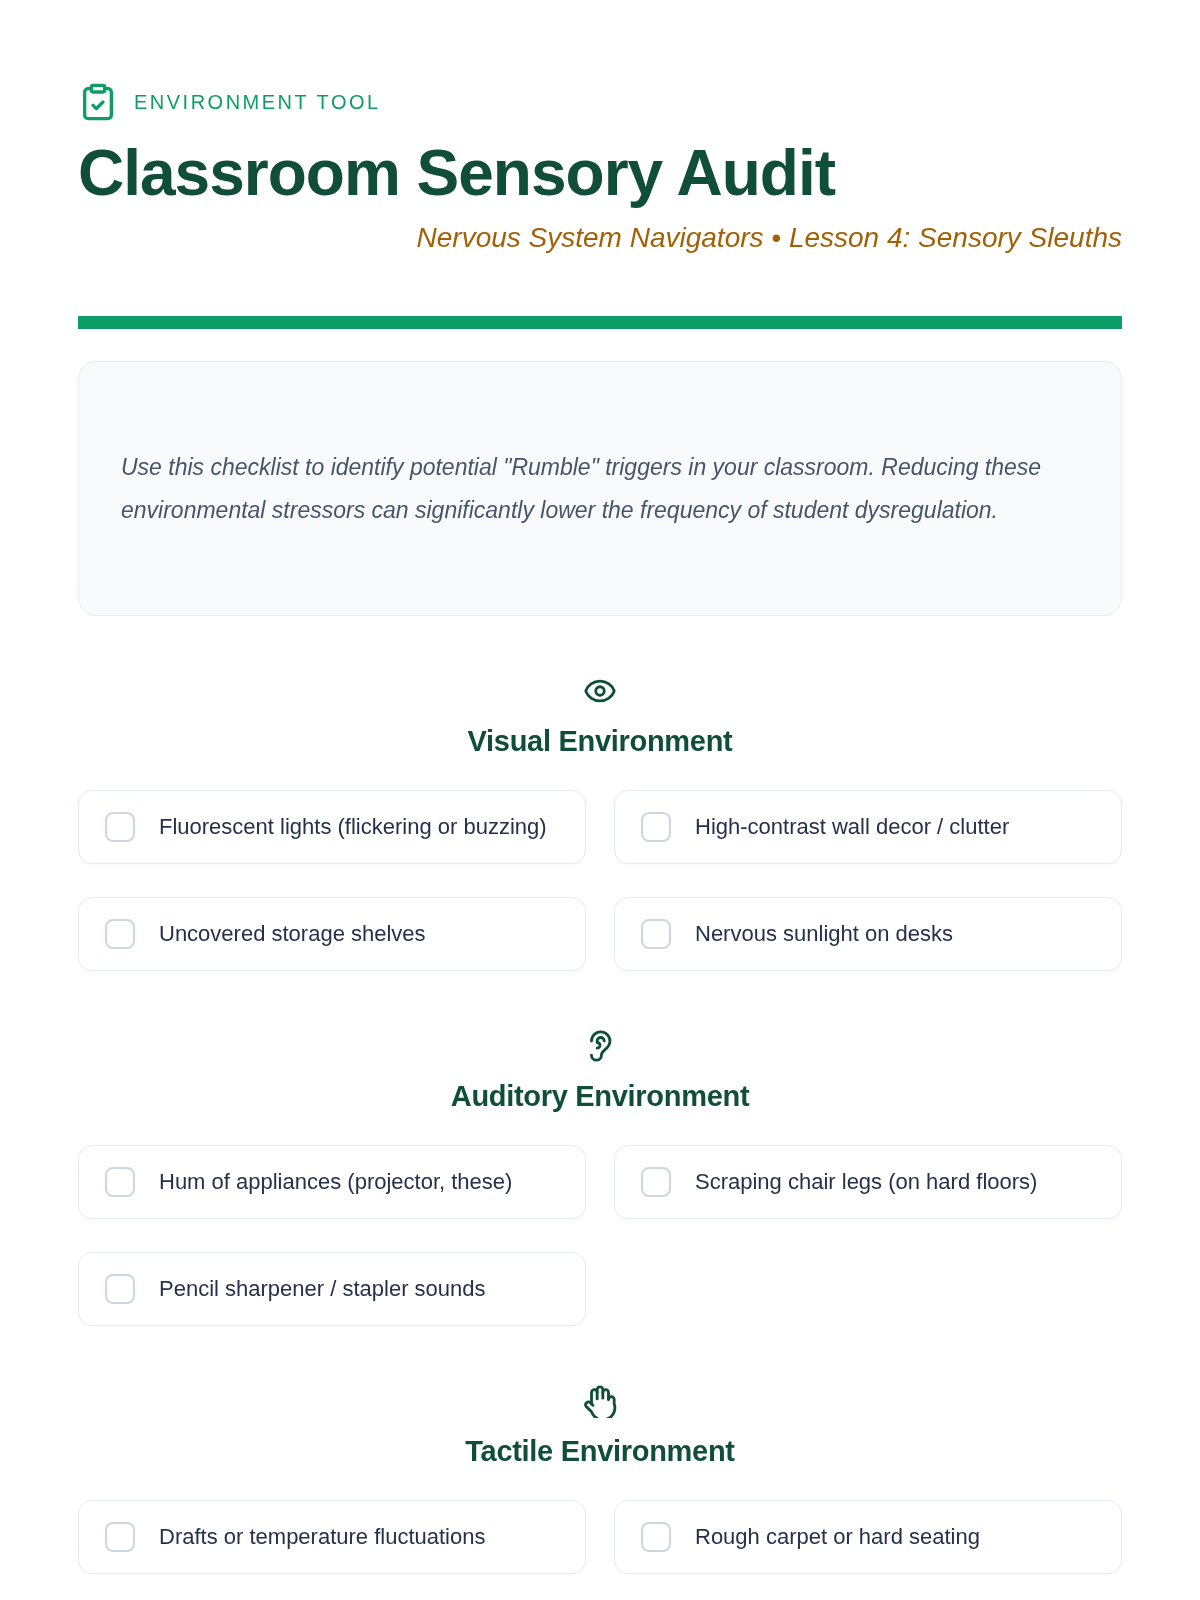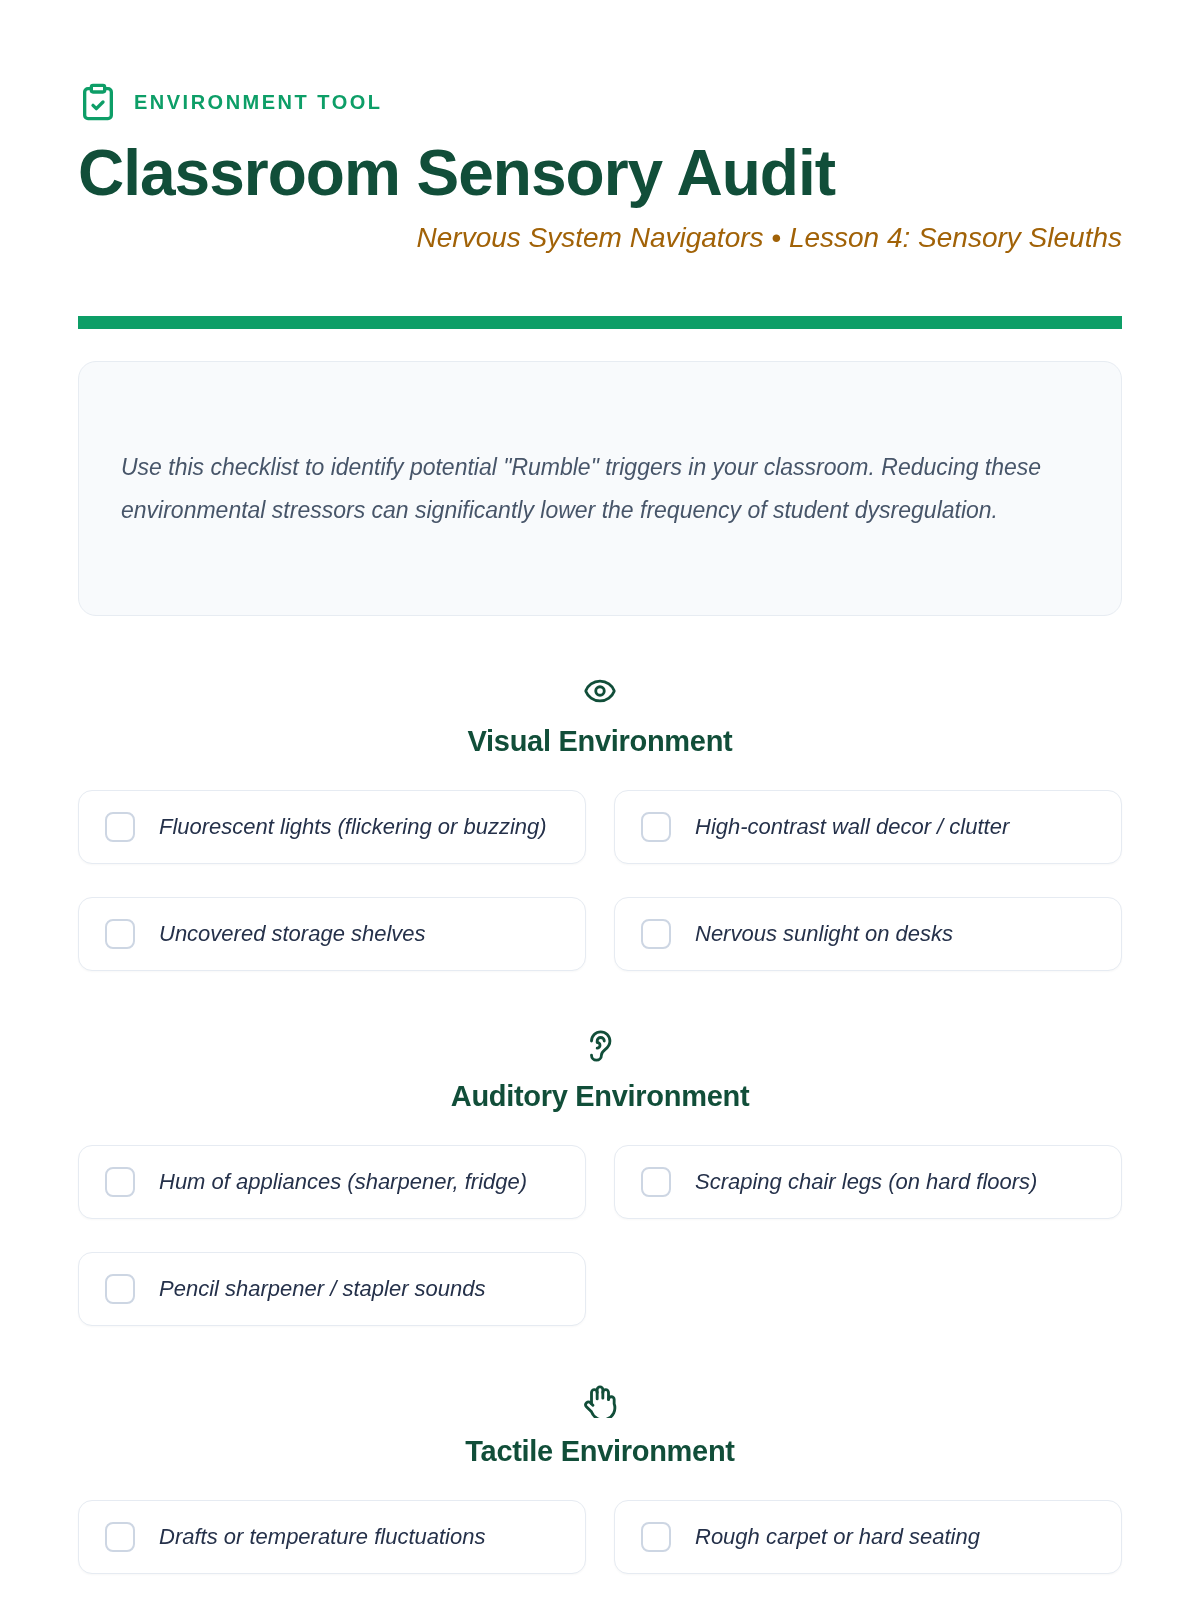--- a/index.html
+++ b/index.html
@@ -14,21 +14,21 @@
   }
   .eyebrow {
     display: flex;
     align-items: center;
     gap: 16px;
   }
   .eyebrow svg { width: 40px; height: 40px; stroke: #0d9e67; }
   .eyebrow-label {
     color: #0d9e67;
     font-size: 20px;
-    font-weight: 700;
+    font-weight: 400;
     letter-spacing: 2.5px;
   }
   h1.page-title {
     margin-top: 16px;
     font-size: 64px;
     font-weight: 800;
     letter-spacing: -1px;
     color: #114e39;
     line-height: 1.1;
   }
@@ -84,21 +84,20 @@
     background: #ffffff;
     border: 1.5px solid #e6ebf2;
     border-radius: 14px;
     padding: 20px 26px;
     display: flex;
     align-items: center;
     gap: 24px;
     min-height: 72px;
     box-shadow: 0 1px 2px rgba(15,23,42,0.03);
     cursor: pointer;
-    font-style: italic;
   }
   .checkbox {
     width: 30px;
     height: 30px;
     flex-shrink: 0;
     border: 2px solid #cdd6e3;
     border-radius: 8px;
     background: #ffffff;
     display: inline-block;
   }
@@ -170,21 +169,21 @@
 <div class="section-head">
   <svg class="icon" viewBox="0 0 24 24">
     <path d="M6 8.5a6.5 6.5 0 1 1 13 0c0 6-6 6-6 10a3.5 3.5 0 1 1-7 0"></path>
     <path d="M15 8.5a2.5 2.5 0 0 0-5 0v1a2 2 0 1 1 0 4"></path>
   </svg>
   <h2 class="section-title">Auditory Environment</h2>
 </div>
 <div class="grid">
   <div class="card">
     <span class="checkbox"></span>
-    <span class="card-label">Hum of appliances (sharpener, fridge)</span>
+    <span class="card-label">Hum of appliances (projector, these)</span>
   </div>
   <div class="card">
     <span class="checkbox"></span>
     <span class="card-label">Scraping chair legs (on hard floors)</span>
   </div>
   <div class="card">
     <span class="checkbox"></span>
     <span class="card-label">Pencil sharpener / stapler sounds</span>
   </div>
 </div>

